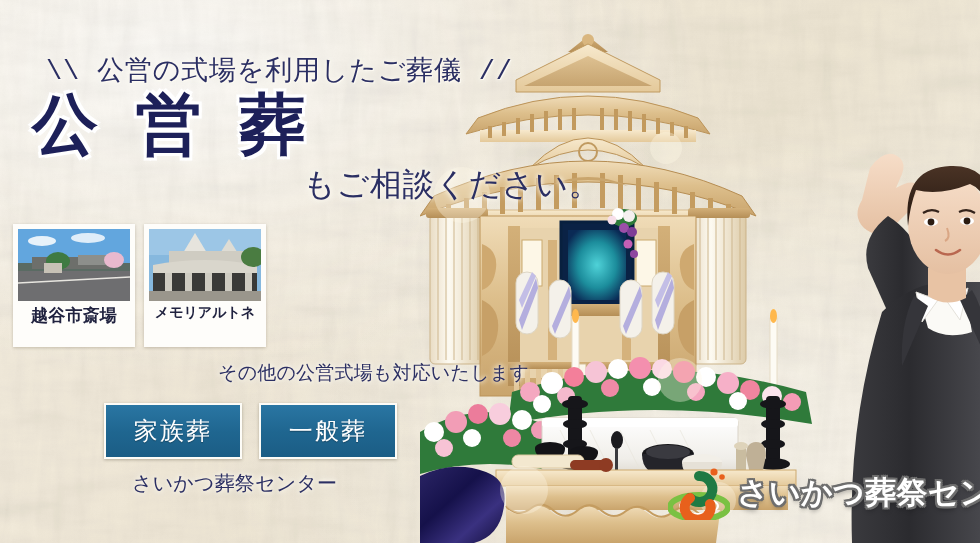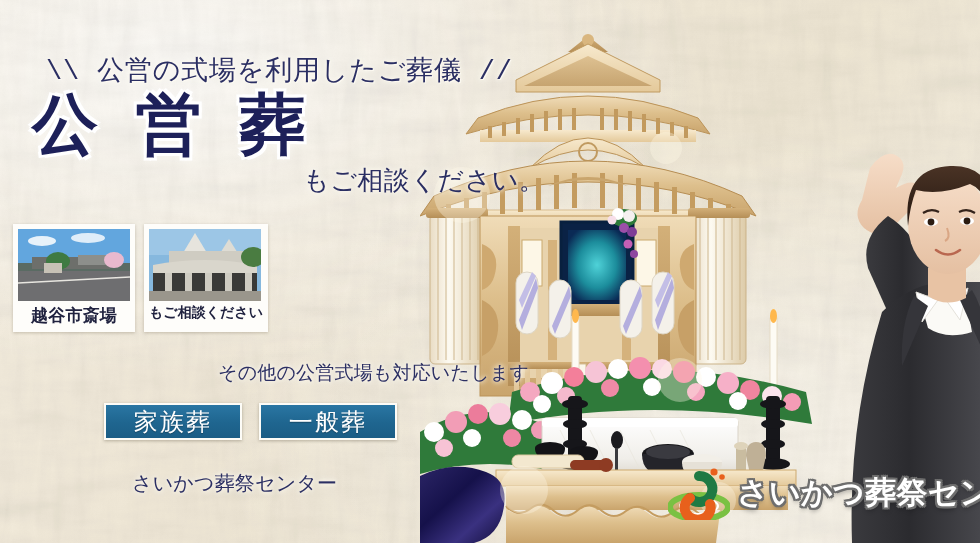--- a/index.html
+++ b/index.html
@@ -49,29 +49,29 @@
       3px 3px 0 #fff, -3px 3px 0 #fff, 3px -3px 0 #fff, -3px -3px 0 #fff,
       0 0 10px rgba(255,255,255,.95);
   }
   .sub-paren {
     position:absolute; left:301px; top:122px;
     font-size:24px; color:#2b2f63; letter-spacing:.02em; white-space:nowrap;
     text-shadow:0 0 4px #fdfaf2, 0 0 7px #fdfaf2;
   }
   .sub-line {
     position:absolute; left:303px; top:163px;
-    font-size:26px; color:#2b2f63; letter-spacing:.02em; white-space:nowrap;
+    font-size:32px; color:#2b2f63; letter-spacing:.02em; white-space:nowrap;
     text-shadow:0 0 4px #fdfaf2, 0 0 7px #fdfaf2;
   }
 
   
   #venues { position:absolute; left:13px; top:224px; display:flex; gap:9px; }
   .venue {
     background:#fefdfa;
-    padding:5px 5px 3px 5px;
+    padding:5px 5px 18px 5px;
     box-shadow:0 1px 3px rgba(90,75,50,.28);
   }
   .venue .shot {
     width:112px; height:72px;
     position:relative; overflow:hidden; display:block;
     background:#8fb7d8;
   }
   .venue .cap {
     display:block; text-align:center;
     font-size:17px; font-weight:700; color:#20223f;
@@ -81,21 +81,21 @@
 
   .note-other {
     position:absolute; left:218px; top:360px;
     font-size:19px; color:#2b2f63; letter-spacing:.01em; white-space:nowrap;
     text-shadow:0 0 4px #fdfaf2,0 0 7px #fdfaf2;
   }
 
   
   #ctas { position:absolute; left:104px; top:403px; display:flex; gap:17px; }
   .cta {
-    width:138px; height:37px;
+    width:138px; height:56px;
     background:linear-gradient(#2a76a3 0%,#1f6690 52%,#1b5d85 100%);
     border:2px solid #fdfcf7;
     box-shadow:0 1px 3px rgba(70,60,40,.33);
     display:flex; align-items:center; justify-content:center;
     color:#fff; font-size:24px; letter-spacing:.09em;
     text-shadow:0 1px 1px rgba(0,0,0,.28);
     cursor:pointer;
   }
   .note-both {
     position:absolute; left:132px; top:470px;
@@ -567,21 +567,21 @@
               <rect x="16" y="44" width="7" height="18"></rect>
                 <rect x="36" y="44" width="7" height="18"></rect>
               <rect x="56" y="44" width="7" height="18"></rect>
                 <rect x="76" y="44" width="7" height="18"></rect>
               <rect x="96" y="44" width="7" height="18"></rect>
             </g>
             <rect y="62" width="112" height="10" fill="#9a968c"></rect>
             <ellipse cx="104" cy="28" rx="12" ry="10" fill="#4a7c41"></ellipse>
           </svg>
         </span>
-        <span class="cap">もご相談ください</span>
+        <span class="cap">メモリアルトネ</span>
       </div>
     </div>
 
     <div class="note-other">その他の公営式場も対応いたします</div>
 
     <div id="ctas">
       <div class="cta">家族葬</div>
       <div class="cta">一般葬</div>
     </div>
 

